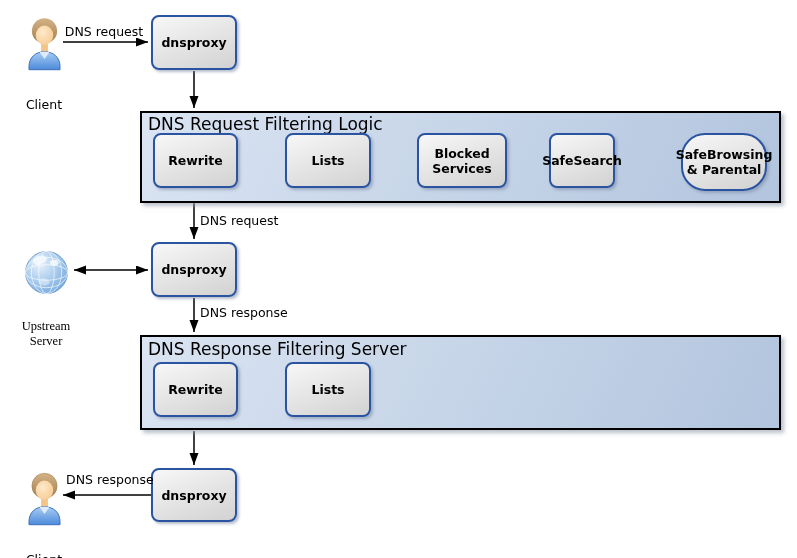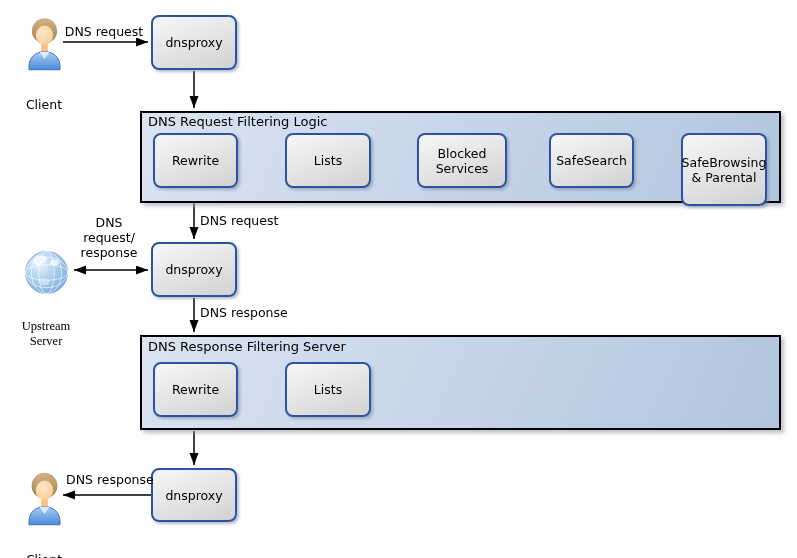--- a/index.html
+++ b/index.html
@@ -18,28 +18,29 @@
     font-family:"DejaVu Sans","Liberation Sans",sans-serif;color:var(--text-color);
   }
   .edges{position:absolute;left:0;top:0;pointer-events:none;}
   .node{
     position:absolute;display:flex;align-items:center;justify-content:center;
     border:2px solid var(--node-border);border-radius:8px;
     background:linear-gradient(160deg,var(--node-fill-top),var(--node-fill-bottom));
     box-shadow:2px 2px 3px rgba(120,135,160,0.55);
     font-size:12.5px;text-align:center;line-height:15px;white-space:pre-line;
     box-sizing:border-box;
+    font-weight:bold;
   }
   .panel{
     position:absolute;border:2px solid var(--panel-border);
     background:linear-gradient(115deg,var(--panel-fill-light),var(--panel-fill-dark));
     box-shadow:3px 3px 4px rgba(150,160,175,0.65);
     box-sizing:border-box;
   }
-  .panel-title{position:absolute;font-size:13px;white-space:nowrap;}
+  .panel-title{position:absolute;font-size:17px;white-space:nowrap;}
   .edge-label{position:absolute;font-size:12.5px;line-height:15px;white-space:pre-line;}
   .edge-label.center{text-align:center;}
   .actor-label{position:absolute;font-size:12.5px;line-height:15px;text-align:center;white-space:pre-line;margin-top:26px;}
   .icon-wrap{position:absolute;}
 </style>
 </head>
 <body>
 
 <div class="stage">
 
@@ -64,22 +65,22 @@
       <line x1="151" y1="495" x2="63" y2="495" marker-end="url(#arr)"></line>
     </g>
   </svg>
 
   <div class="panel" style="left:140px;top:111px;width:641px;height:92px;"></div>
   <div class="panel-title" style="left:148px;top:114px;">DNS Request Filtering Logic</div>
   <div class="node" style="left:153px;top:133px;width:85px;height:55px;">Rewrite</div>
   <div class="node" style="left:285px;top:133px;width:86px;height:55px;">Lists</div>
   <div class="node" style="left:417px;top:133px;width:90px;height:55px;">Blocked
 Services</div>
-  <div class="node" style="left:549px;top:133px;width:85px;height:55px;">SafeSearch</div>
-  <div class="node" style="left:681px;top:133px;width:86px;height:73px;">SafeBrowsing
+  <div class="node" style="left:549px;top:133px;width:66px;height:55px;">SafeSearch</div>
+  <div class="node" style="left:681px;top:133px;width:86px;height:58px;border-radius:24px;">SafeBrowsing
 &amp; Parental</div>
 
   <div class="panel" style="left:140px;top:335px;width:641px;height:95px;"></div>
   <div class="panel-title" style="left:148px;top:339px;">DNS Response Filtering Server</div>
   <div class="node" style="left:153px;top:362px;width:85px;height:55px;">Rewrite</div>
   <div class="node" style="left:285px;top:362px;width:86px;height:55px;">Lists</div>
 
   <div class="node" style="left:151px;top:15px;width:86px;height:55px;">dnsproxy</div>
   <div class="node" style="left:151px;top:242px;width:86px;height:55px;">dnsproxy</div>
   <div class="node" style="left:151px;top:468px;width:86px;height:54px;">dnsproxy</div>
@@ -141,19 +142,16 @@
       <rect x="13.5" y="25" width="7" height="12" fill="#f3c488"></rect>
       <ellipse cx="17" cy="19.5" rx="9" ry="10" fill="url(#face)"></ellipse>
       <path d="M1,55 L1,52 C1,42 8,36.5 17,36.5 C26,36.5 33,42 33,52 L33,55 Z" fill="url(#shirt)" stroke="#3a6db8" stroke-width="1"></path>
       <path d="M12,37 L17,44 L22,37 C20,36.2 14,36.2 12,37 Z" fill="#ddebfa"></path>
     </svg>
   </div>
   <div class="actor-label" style="left:12px;top:526px;width:64px;">Client</div>
 
   <div class="edge-label center" style="left:62px;top:24px;width:84px;">DNS request</div>
   <div class="edge-label" style="left:200px;top:213px;">DNS request</div>
-  <div class="edge-label center" style="left:69px;top:215px;width:80px;">DNS
-request/
-response</div>
   <div class="edge-label" style="left:200px;top:305px;">DNS response</div>
   <div class="edge-label" style="left:66px;top:472px;">DNS response</div>
 
 </div>
 
 </body></html>

